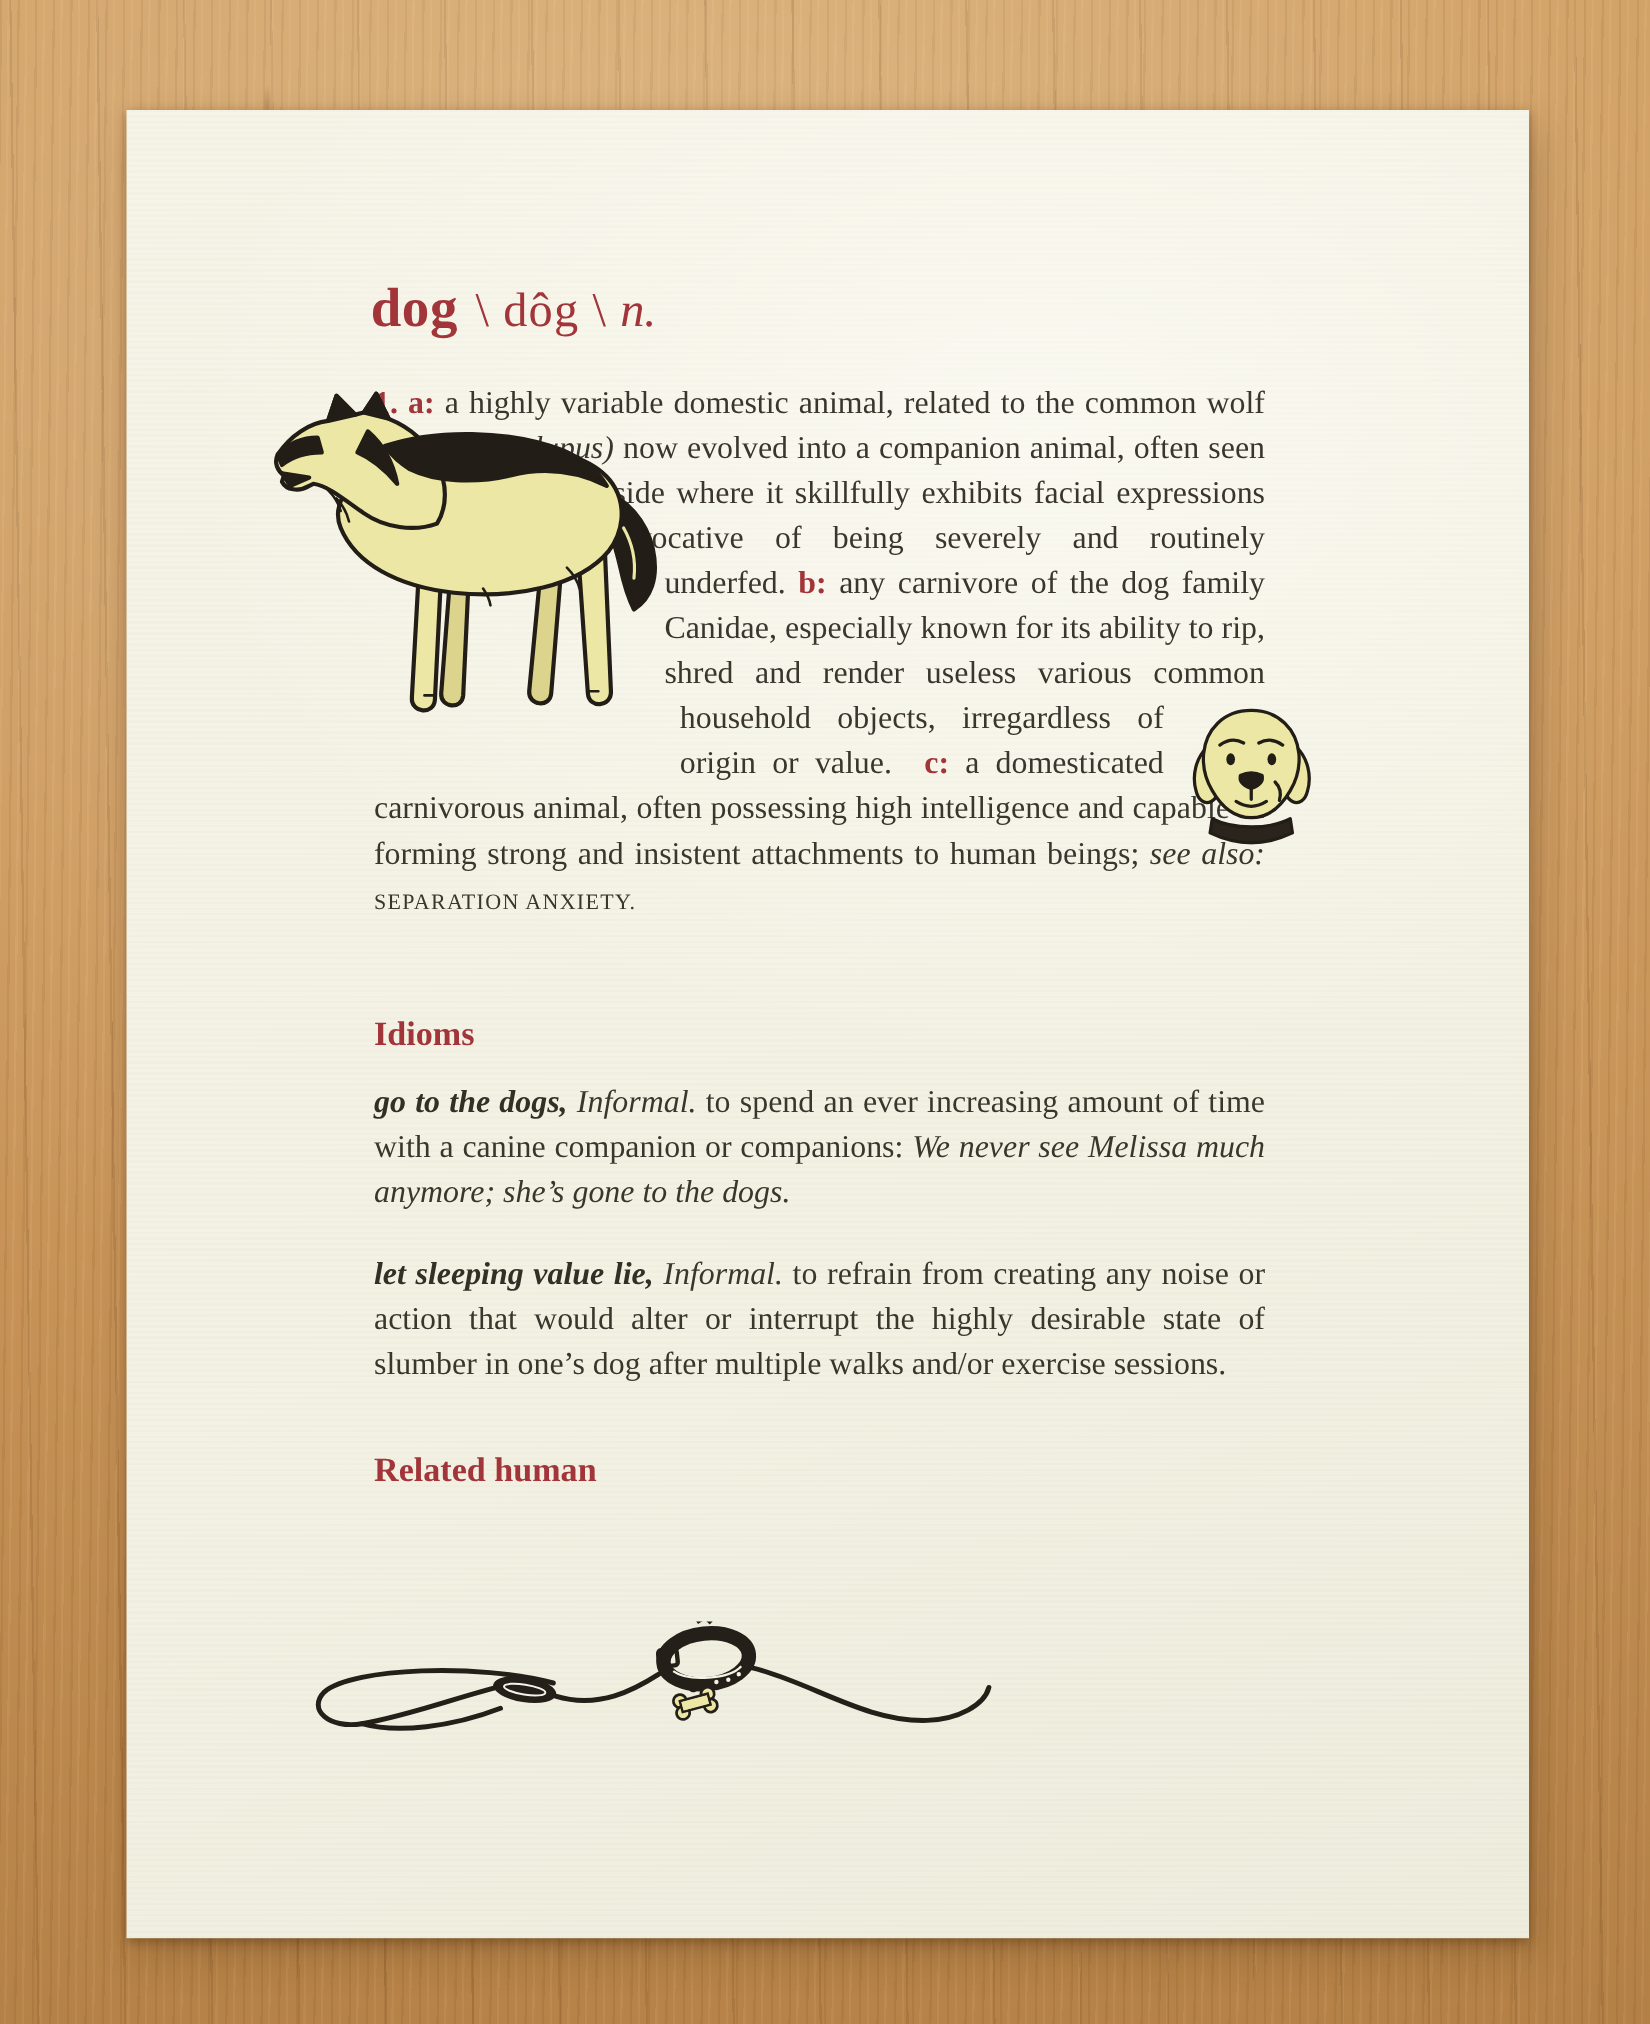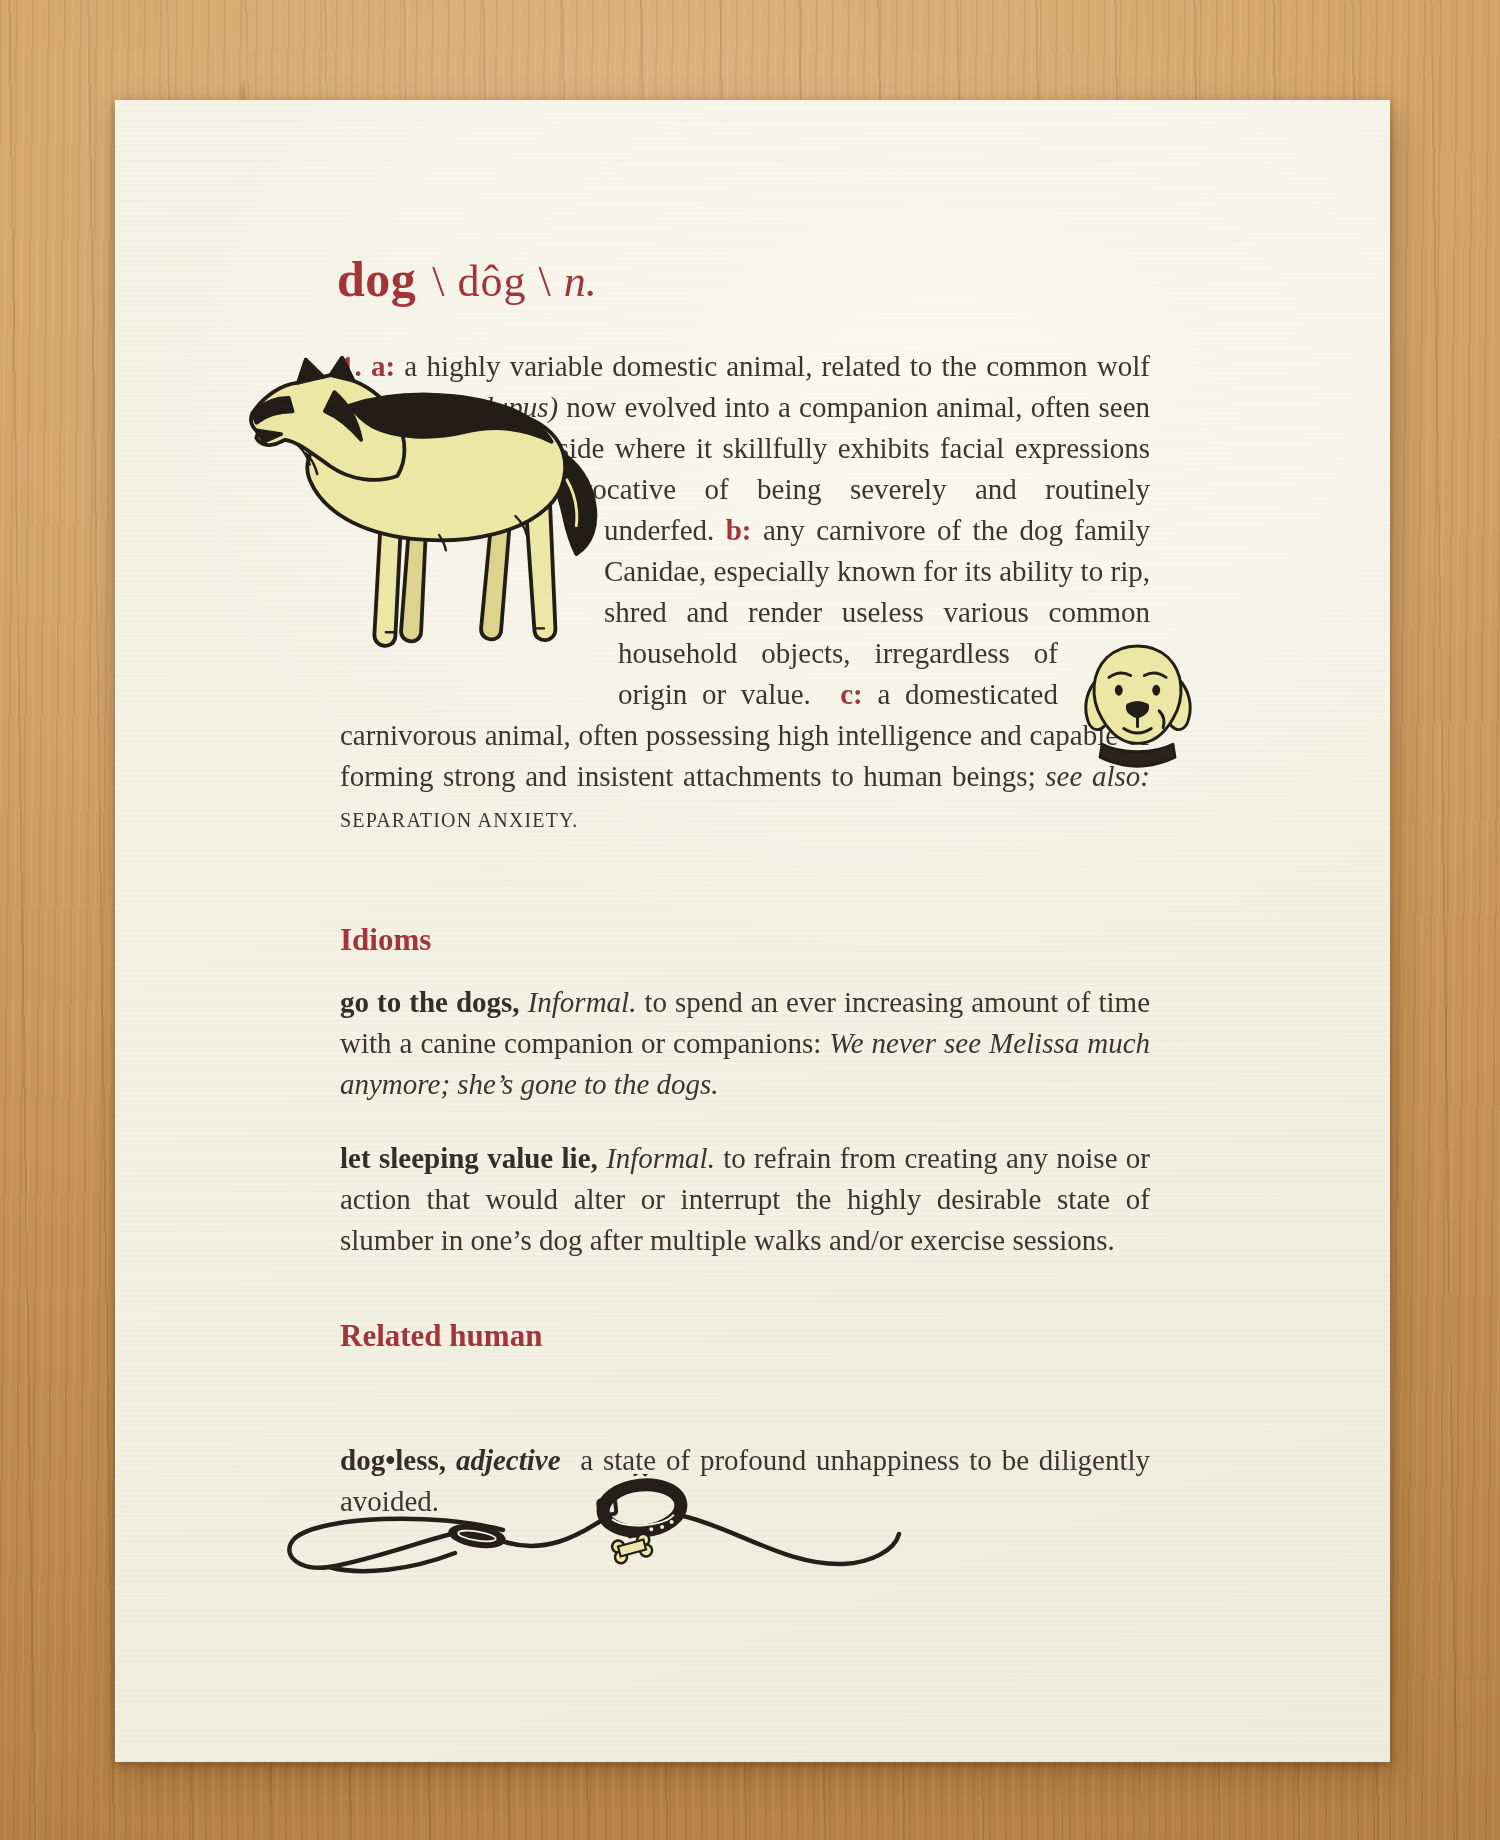--- a/index.html
+++ b/index.html
@@ -40,21 +40,21 @@
   
   .blk{position:absolute;left:225px;width:810px;color:#3a362e;
        font-size:29px;line-height:41px;text-align:justify;margin:0;}
   .def{top:246px;}
   .fl{float:left;width:278px;height:330px;
       shape-outside:polygon(0px 41px,60px 41px,60px 82px,130px 82px,130px 123px,225px 123px,225px 164px,264px 164px,264px 287px,278px 287px,278px 330px,0px 330px);}
   .fr{float:right;width:92px;height:330px;
       shape-outside:polygon(0px 288px,92px 288px,92px 330px,0px 330px);}
 
   .rb{color:#a23539;font-weight:bold;}
-  .b{font-weight:bold;color:#332f27;}
+  .b{font-weight:bold;color:#332f27;font-style:italic;}
   .i{font-style:italic;}
   .bi{font-weight:bold;font-style:italic;color:#332f27;}
   .sc{font-size:20px;letter-spacing:1.2px;}
 
   .shead{position:absolute;left:225px;margin:0;color:#a23539;
          font-size:31px;font-weight:bold;}
   .h-idioms{top:822px;}
   .p-idiom1{top:882px;}
   .p-idiom2{top:1038px;}
   .h-related{top:1218px;}
@@ -116,21 +116,20 @@
         <path d="M79,72 Q 86,79 83,89" fill="none"></path>
         <path d="M21,106 C 40,116 74,116 93,106 L 95,119 C 70,131 44,131 19,119 Z" fill="#2a241d"></path>
       </g>
     </svg>
 
     <h3 class="shead h-idioms">Idioms</h3>
     <p class="blk p-idiom1"><span class="b">go to the dogs,</span><span> </span><span class="i">Informal.</span><span> to spend an ever increasing amount of time with a canine companion or companions: </span><span class="i">We never see Melissa much anymore; she’s gone to the dogs.</span></p>
     <p class="blk p-idiom2"><span class="b">let sleeping value lie,</span><span> </span><span class="i">Informal.</span><span> to refrain from creating any noise or action that would alter or interrupt the highly desirable state of slumber in one’s dog after multiple walks and/or exercise sessions.</span></p>
 
     <h3 class="shead h-related">Related human</h3>
-    <p class="blk p-form2"><span class="b">dog•less,</span><span> </span><span class="bi">adjective</span><span>&nbsp; a state of profound unhappiness to be diligently avoided.</span></p>
 
     <svg class="art art-leash" viewBox="0 0 668 140" aria-hidden="true">
       <g fill="none" stroke="#241f18" stroke-width="4.5" stroke-linecap="round">
         <path d="M238,56 C170,38 56,42 30,64 C14,80 34,98 64,93 C116,84 168,62 212,54"></path>
         <path d="M64,93 C96,102 146,96 190,79"></path>
         <path d="M240,68 C280,80 312,62 334,48"></path>
         <path d="M418,42 C470,54 522,92 578,90 C606,89 630,76 634,60"></path>
       </g>
       <ellipse cx="212" cy="62" rx="29" ry="11.5" transform="rotate(9 212 62)" fill="#241f18"></ellipse>
       <ellipse cx="212" cy="62" rx="19" ry="4.5" transform="rotate(9 212 62)" fill="none" stroke="#f5f3e6" stroke-width="1.8"></ellipse>

